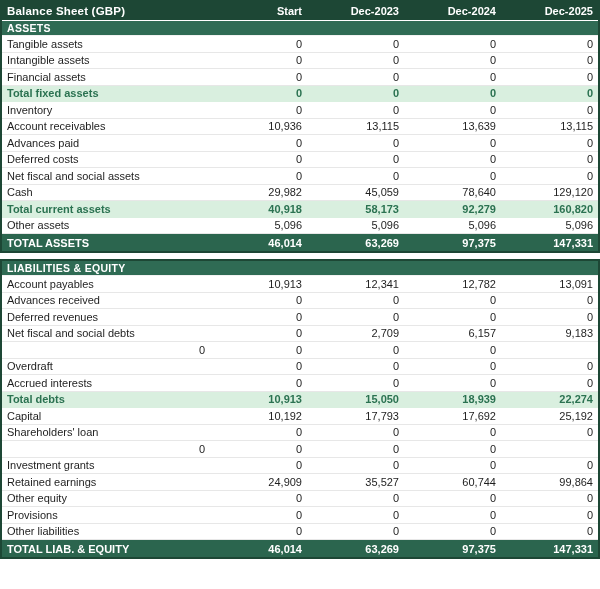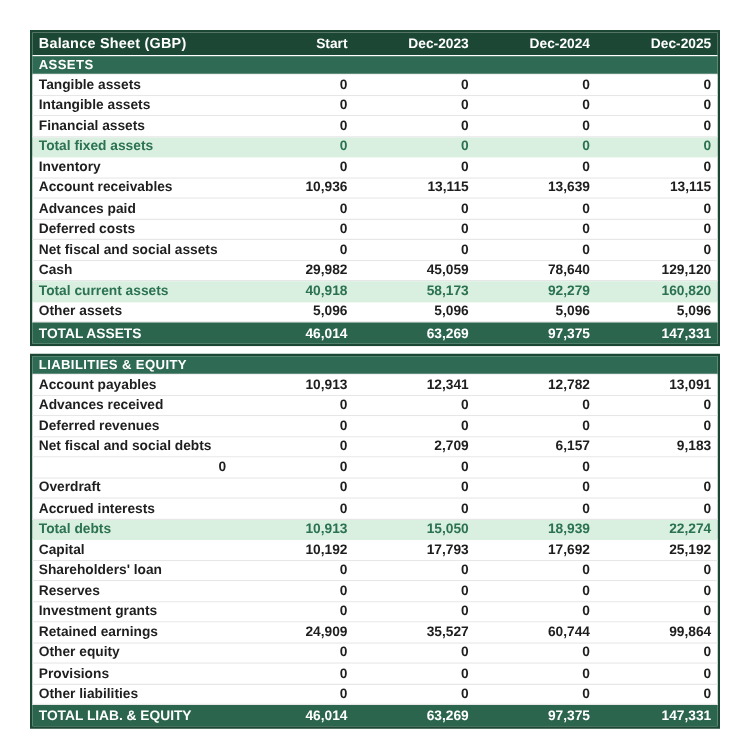--- a/index.html
+++ b/index.html
@@ -11,30 +11,29 @@
     --row-border:#e7e7e7;
     --text:#1e1e1e;
   }
   *{margin:0;padding:0;box-sizing:border-box;}
   html,body{background:#ffffff;}
   body{
     width:600px;height:589px;overflow:hidden;
     font-family:"Liberation Sans",sans-serif;
     -webkit-font-smoothing:antialiased;
   }
-  .page{width:600px;height:480px;padding:24px;}
+  .page{width:600px;height:480px;padding:0;}
   .fin-table{
     border:2px solid var(--header-bg);
     background:#ffffff;
   }
   .row{
     display:grid;
     grid-template-columns:1fr 97px 97px 97px 97px;
     align-items:center;
-    font-weight:bold;
   }
   .cell{padding:0 5px;white-space:nowrap;overflow:hidden;}
   .cell.num{text-align:right;}
   .main-header{
     height:19px;
     background:var(--header-bg);
     color:#ffffff;
     font-weight:bold;
     font-size:11px;
     border-bottom:1px solid #ffffff;
@@ -257,21 +256,20 @@
         <div class="cell num">25,192</div>
       </div>
       <div class="row data-row">
         <div class="cell label">Shareholders' loan</div>
         <div class="cell num">0</div>
         <div class="cell num">0</div>
         <div class="cell num">0</div>
         <div class="cell num">0</div>
       </div>
       <div class="row data-row">
-        <div class="cell label">Reserves</div>
         <div class="cell num">0</div>
         <div class="cell num">0</div>
         <div class="cell num">0</div>
         <div class="cell num">0</div>
       </div>
       <div class="row data-row">
         <div class="cell label">Investment grants</div>
         <div class="cell num">0</div>
         <div class="cell num">0</div>
         <div class="cell num">0</div>

